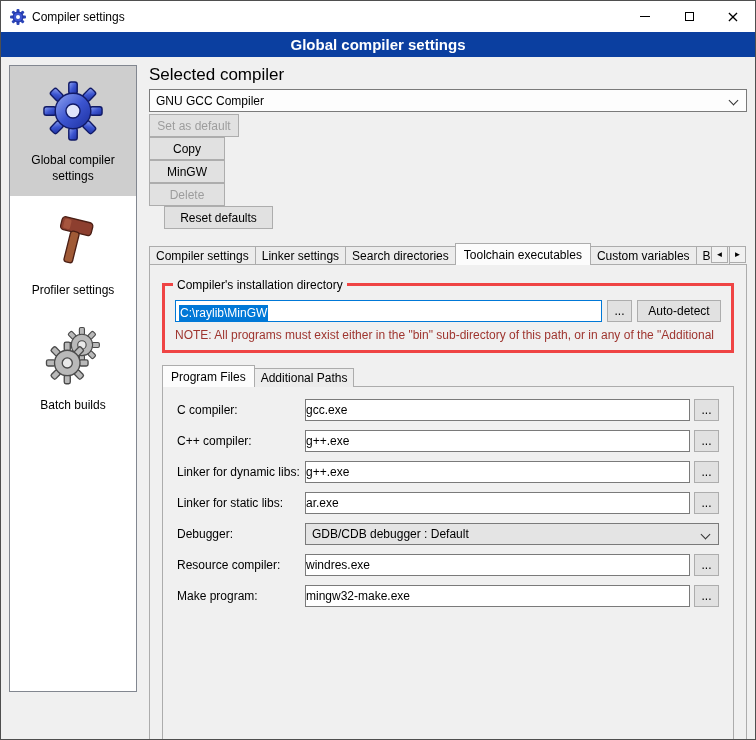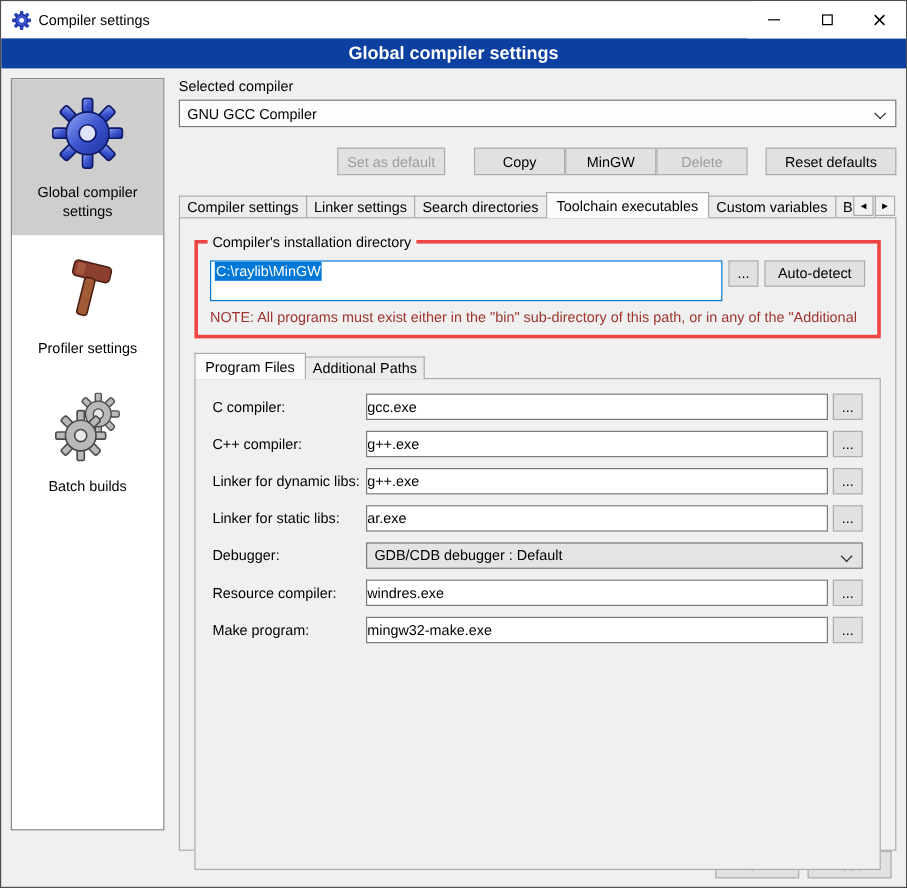--- a/index.html
+++ b/index.html
@@ -34,39 +34,39 @@
   .sidebar {
     position: absolute; left: 8px; top: 64px; width: 128px; height: 627px;
     background: #fff; border: 1px solid #828790; overflow: hidden;
   }
   .side-item { display: flex; flex-direction: column; align-items: center; padding: 13px 4px 12px; text-align: center; cursor: default; }
   .side-item.selected { background: #cecece; }
   .side-icon { width: 64px; height: 64px; display: flex; align-items: center; justify-content: center; margin-bottom: 10px; }
   .side-label { font-size: 12px; line-height: 1.3; }
   
   .main { position: absolute; left: 148px; top: 64px; width: 598px; }
-  .section-label { font-size: 12px; }
+  .section-label { font-size: 17px; }
   .combo {
     height: 23px; border: 1px solid #7a7a7a; background: #fdfdfd;
     display: flex; align-items: center; padding: 0 22px 0 6px;
     position: relative; margin-top: 4px; cursor: default;
   }
   .chev {
     position: absolute; right: 9px; top: 7px; width: 7px; height: 7px;
     border-right: 1.5px solid #333; border-bottom: 1.5px solid #333;
     transform: rotate(45deg);
   }
   .btn {
     height: 23px; background: #e1e1e1; border: 1px solid #adadad;
     font-size: 12px; font-family: inherit; color: #000;
     display: inline-flex; align-items: center; justify-content: center;
     padding: 0 8px; cursor: default; white-space: nowrap;
   }
   .btn.disabled { color: #9d9d9d; }
-  .btn-row { display: flex; justify-content: flex-end; margin-top: 17px; }
+  .btn-row { display: flex; justify-content: flex-end; margin-top: 2px; flex-direction: column; }
   .btn-setdefault { width: 90px; margin-right: 24px; }
   .btn-copy, .btn-rename, .btn-delete { width: 76px; text-align: center; }
   .btn-reset { width: 109px; margin-left: 15px; }
   
   .tabstrip { display: flex; align-items: flex-end; margin-top: 14px; height: 22px; position: relative; width: 100%; overflow: hidden; }
   .tab {
     height: 19px; padding: 0 6px; background: #ececec;
     border: 1px solid #acacac; border-bottom: none;
     display: flex; align-items: center; white-space: nowrap;
     margin-right: -1px; flex: none; cursor: default;
@@ -77,22 +77,22 @@
   .panel {
     border: 1px solid #acacac; background: #f0f0f0;
     margin-top: -1px; height: 528px; padding: 10px 12px;
     position: relative; z-index: 1;
   }
   
   .groupbox { border: 3px solid #ef4444; position: relative; padding: 14px 10px 8px; margin-top: 8px; }
   .groupbox-title { position: absolute; top: -8px; left: 8px; background: #f0f0f0; padding: 0 4px; }
   .dir-row { display: flex; gap: 5px; }
   .textbox {
-    flex: 1; height: 34px; border: 1px solid #7a7a7a; background: #fff;
-    display: flex; align-items: flex-start; padding: 0 3px;
+    flex: 1; height: 22px; border: 1px solid #7a7a7a; background: #fff;
+    display: flex; align-items: flex-end; padding: 0 3px;
     overflow: hidden; white-space: nowrap; cursor: text;
   }
   .textbox.focused { border: 1px solid var(--selection); }
   .sel-text { background: var(--selection); color: #fff; padding: 1px 1px; }
   .browse-btn { width: 25px; height: 22px; flex: none; }
   .autodetect-btn { width: 84px; height: 22px; flex: none; }
   .note { color: var(--note-red); margin-top: 6px; white-space: nowrap; overflow: hidden; }
   
   .subtabstrip { display: flex; align-items: flex-end; margin-top: 13px; height: 21px; }
   .subpanel { border: 1px solid #acacac; margin-top: -1px; padding: 12px 14px; height: 410px; background: #f0f0f0; }

